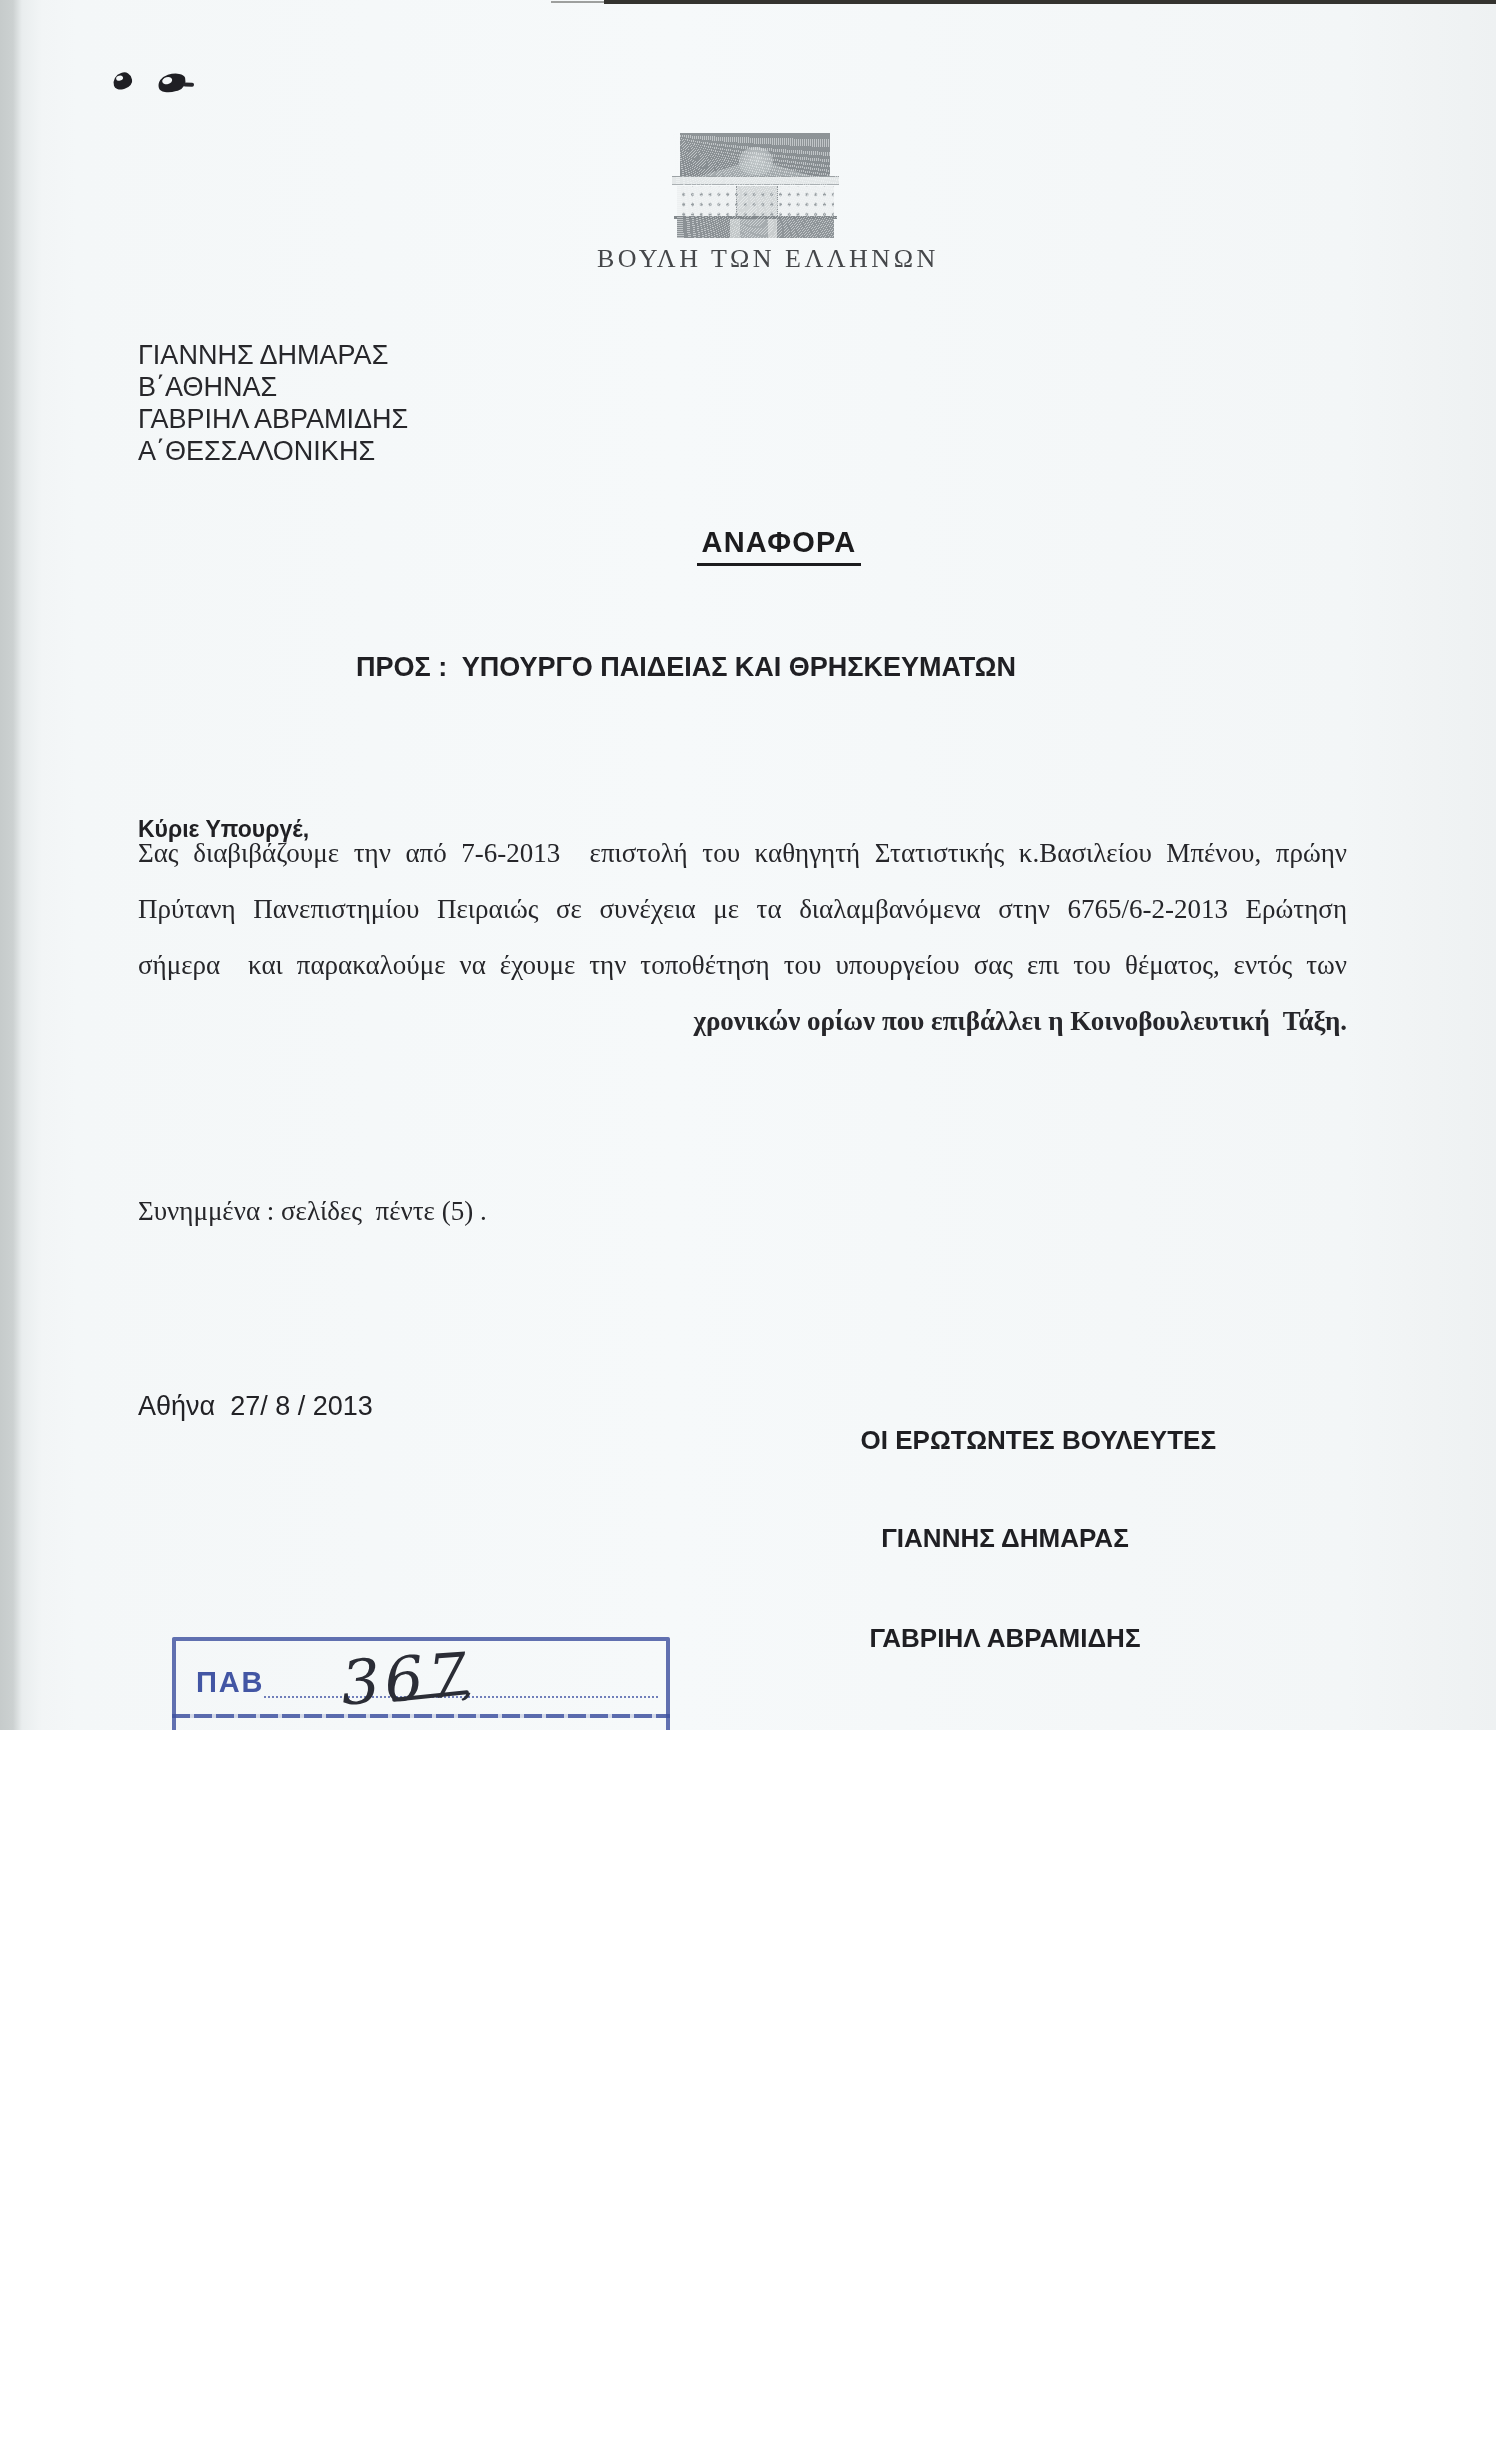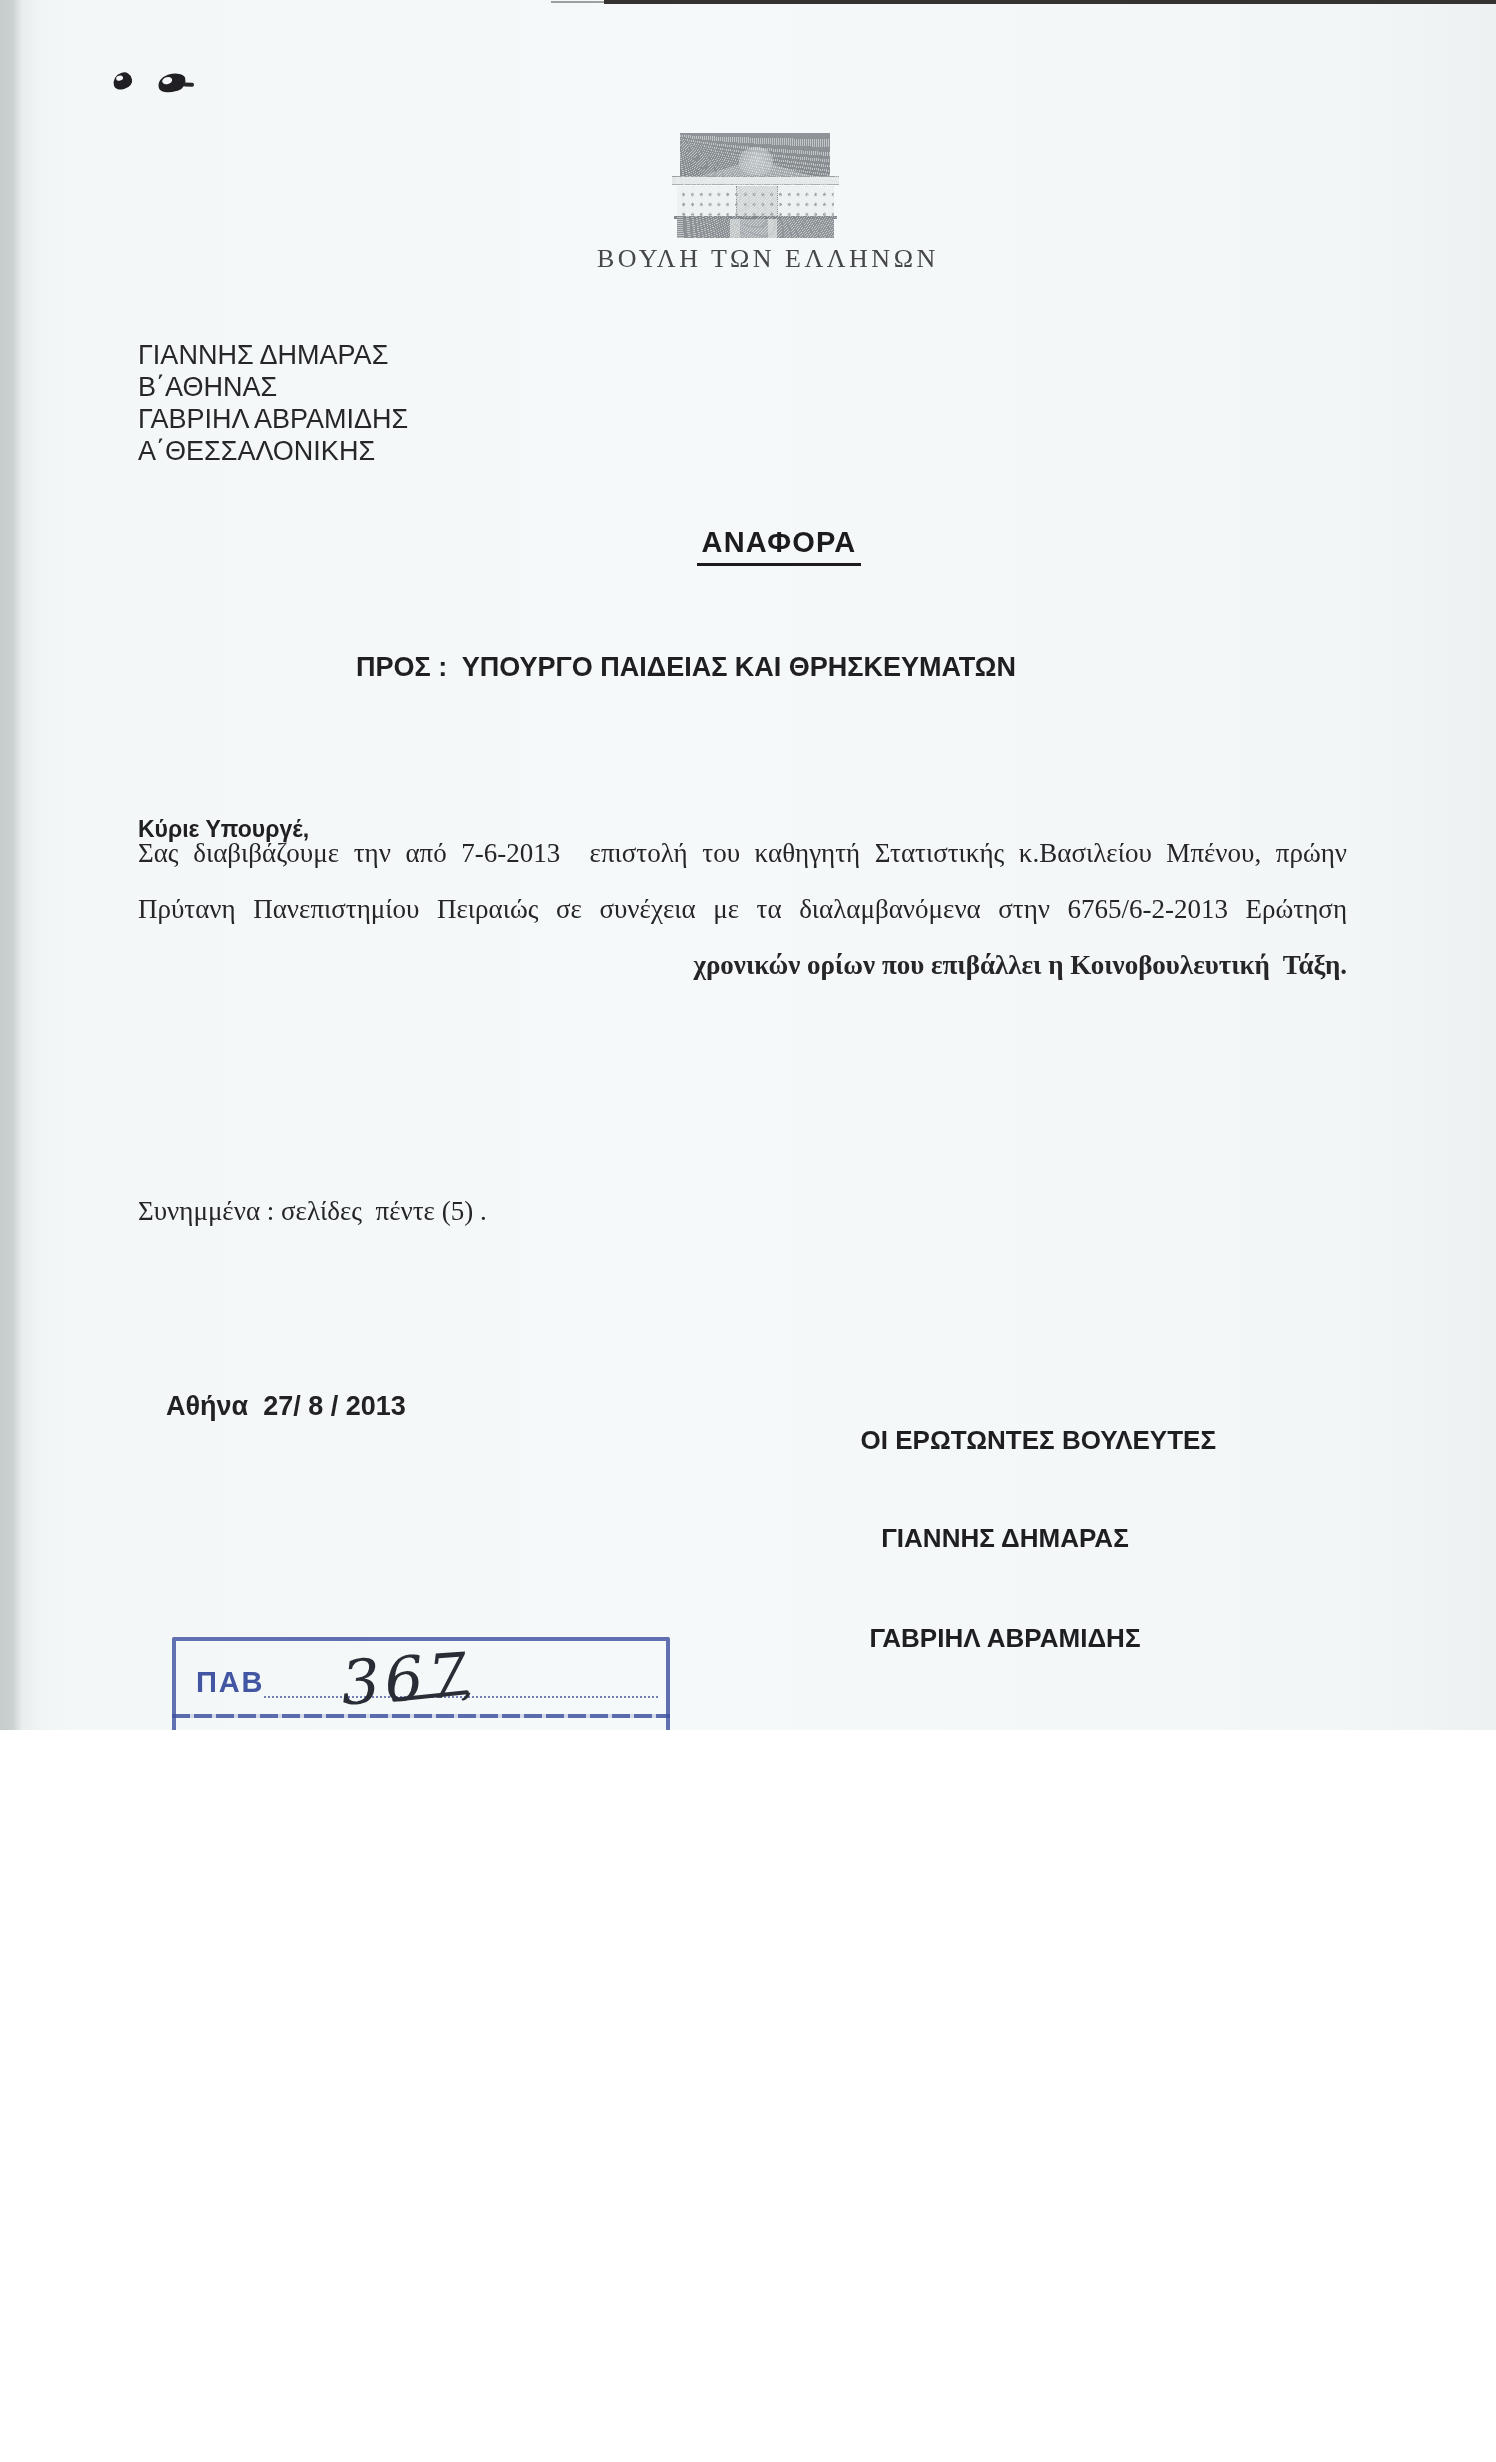--- a/index.html
+++ b/index.html
@@ -58,21 +58,21 @@
   .title{display:inline-block;font-size:29px;font-weight:700;letter-spacing:1.2px;color:#1c1c1e;
          padding:0 4.7px 4.1px;border-bottom:3.5px solid #1c1c1e;margin-left:46px;}
   .recipient{position:absolute;left:356px;top:652px;font-size:27px;font-weight:700;color:#202024;white-space:pre;}
   .salutation{position:absolute;left:138px;top:816px;font-size:23px;font-weight:700;color:#202024;text-align:right;}
   .bodytext{position:absolute;left:138px;top:838px;width:1209px;font-family:"Liberation Serif",serif;
             font-size:27px;color:#26262a;}
   .body-line{height:56px;white-space:pre-wrap;text-align:justify;text-align-last:justify;}
   .body-line.last{text-align:right;text-align-last:auto;font-weight:bold;}
   .attachments{position:absolute;left:138px;top:1196px;font-family:"Liberation Serif",serif;
                font-size:27px;color:#26262a;white-space:pre;}
-  .dateline{position:absolute;left:138px;top:1391px;font-size:27px;font-weight:700;color:#222226;white-space:pre;margin-left:28px;}
+  .dateline{position:absolute;left:138px;top:1391px;font-size:27px;font-weight:400;color:#222226;white-space:pre;}
   .sig-head{position:absolute;left:794px;top:1425px;width:422px;text-align:right;font-size:26px;font-weight:700;color:#1f1f23;}
   .sig-n1{position:absolute;left:794px;top:1523px;width:422px;text-align:center;font-size:26px;font-weight:700;color:#1f1f23;}
   .sig-n2{position:absolute;left:794px;top:1623px;width:422px;text-align:center;font-size:26px;font-weight:700;color:#1f1f23;}
 
   
   .stamp{position:absolute;left:172px;top:1637px;width:498px;height:151px;
          border:4.1px solid rgba(63,82,160,.82);border-radius:1.8px;box-sizing:border-box;}
   .stamp>*{position:absolute;}
   .st-label{left:20px;top:24.6px;font-size:29px;font-weight:700;color:#4356a4;letter-spacing:1.8px;}
   .st-dotline{left:88px;width:394px;top:55px;height:0;border-bottom:2.9px dotted rgba(67,86,164,.75);}
@@ -124,20 +124,21 @@
       <span class="title">ΑΝΑΦΟΡΑ</span>
     </div>
 
     <div class="recipient">ΠΡΟΣ :  ΥΠΟΥΡΓΟ ΠΑΙΔΕΙΑΣ ΚΑΙ ΘΡΗΣΚΕΥΜΑΤΩΝ</div>
 
     <div class="salutation">Κύριε Υπουργέ,</div>
 
     <div class="bodytext">
       <div class="body-line">Σας διαβιβάζουμε την από 7-6-2013  επιστολή του καθηγητή Στατιστικής κ.Βασιλείου Μπένου, πρώην</div>
       <div class="body-line">Πρύτανη Πανεπιστημίου Πειραιώς σε συνέχεια με τα διαλαμβανόμενα στην 6765/6-2-2013 Ερώτηση</div>
+      <div class="body-line">σήμερα  και παρακαλούμε να έχουμε την τοποθέτηση του υπουργείου σας επι του θέματος, εντός των</div>
       <div class="body-line last">χρονικών ορίων που επιβάλλει η Κοινοβουλευτική  Τάξη.</div>
     </div>
 
     <div class="attachments">Συνημμένα : σελίδες  πέντε (5) .</div>
 
     <div class="dateline">Αθήνα  27/ 8 / 2013</div>
 
     <div class="sig-head">ΟΙ ΕΡΩΤΩΝΤΕΣ ΒΟΥΛΕΥΤΕΣ</div>
     <div class="sig-n1">ΓΙΑΝΝΗΣ ΔΗΜΑΡΑΣ</div>
     <div class="sig-n2">ΓΑΒΡΙΗΛ ΑΒΡΑΜΙΔΗΣ</div>

